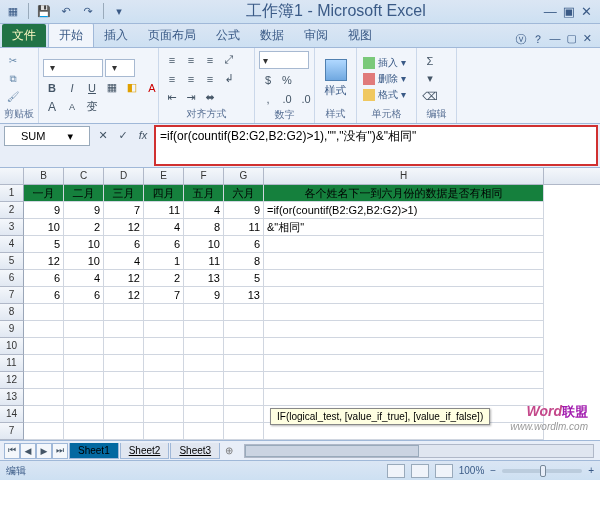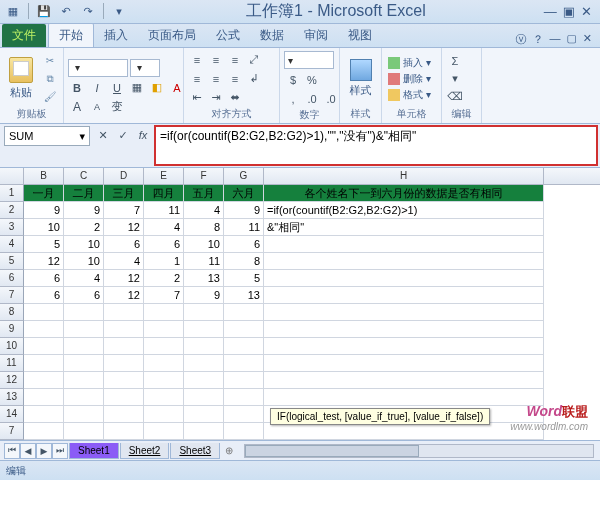--- a/index.html
+++ b/index.html
@@ -7,21 +7,21 @@
 
 .titlebar { height: 24px; background: linear-gradient(#dbe6f4,#cde0f2); display: flex; align-items: center; border-bottom: 1px solid #a0b8d8; }
 .qat { display: flex; gap: 4px; margin-left: 4px; }
 .qat-btn { width: 18px; height: 18px; display: flex; align-items: center; justify-content: center; color: #3a5a86; border-radius: 2px; }
 .qat-sep { width: 1px; height: 16px; background: #9ab; margin: 0 2px; }
 .title-text { flex: 1; text-align: center; color: #3a5a86; font-size: 16px; }
 .win-controls { display: flex; gap: 6px; margin-right: 8px; color: #3a5a86; font-size: 13px; }
 
 .tabs { height: 24px; background: linear-gradient(#dbe6f4,#cde0f2); display: flex; align-items: flex-end; padding-left: 2px; border-bottom: 1px solid #a0b8d8; }
 .tab { padding: 3px 10px; color: #3a5a86; font-size: 12px; cursor: pointer; }
-.tab.file { background: #217346; color: #bef264; border-radius: 2px 2px 0 0; margin-right: 2px; }
+.tab.file { background: #217346; color: #fef9c3; border-radius: 2px 2px 0 0; margin-right: 2px; }
 .tab.active { background: #f1f5fb; border: 1px solid #a0b8d8; border-bottom: none; border-radius: 2px 2px 0 0; }
 .tabs-right { margin-left: auto; margin-right: 8px; color: #3a5a86; display: flex; gap: 6px; }
 
 .ribbon { height: 76px; background: #f1f5fb; display: flex; border-bottom: 1px solid #a0b8d8; }
 .group { border-right: 1px solid #cbd8ea; padding: 3px 4px 1px; display: flex; flex-direction: column; justify-content: space-between; }
 .group-label { text-align: center; color: #5a7296; font-size: 10px; padding: 1px 0; }
 .group-body { flex: 1; display: flex; align-items: center; gap: 3px; }
 .g-clipboard .group-body { flex-direction: row; }
 .paste-big { width: 34px; height: 52px; display: flex; flex-direction: column; align-items: center; justify-content: center; gap: 2px; color: #3a5a86; }
 .paste-icon { width: 24px; height: 26px; background: linear-gradient(#f8e6a0,#e8c060); border: 1px solid #c0a040; border-radius: 2px; position: relative; }
@@ -38,21 +38,21 @@
 .align-row { display:flex; gap:1px; }
 .styles-big { width:34px; height:52px; display:flex; flex-direction:column; align-items:center; justify-content:center; color:#3a5a86; gap:2px; }
 .styles-icon { width:22px; height:22px; background:linear-gradient(#b0d8ff,#70a8e0); border:1px solid #5080b0; }
 .cells-block { display:flex; flex-direction:column; gap:2px; font-size:10px; color:#3a5a86; }
 .cell-item { display:flex; align-items:center; gap:3px; padding:0 2px; }
 .cell-dot { width:12px; height:12px; }
 .dot-ins { background:#7ac97a; } .dot-del { background:#e07a7a; } .dot-fmt { background:#f0c860; }
 .edit-block { display:flex; flex-direction:column; gap:2px; color:#3a5a86; font-size:10px; }
 
 .name-fx-bar { height: 44px; background:#e8eef8; display:flex; border-bottom:1px solid #a0b8d8; }
-.namebox { width:86px; height:20px; margin:2px 4px; border:1px solid #9ab; background:#fff; display:flex; align-items:center; padding:0 4px; font-size:11px; justify-content:space-between; }
+.namebox { width:86px; height:20px; margin:2px 4px; border:1px solid #9ab; background:#fff; display:flex; align-items:center; padding:0 16px; font-size:11px; justify-content:space-between; }
 .fx-btns { display:flex; align-items:flex-start; gap:2px; margin-top:2px; }
 .fx-btn { width:18px; height:18px; display:flex; align-items:center; justify-content:center; color:#456; font-size:11px; }
 .fx-wrap { flex:1; border:2px solid #d03030; margin:1px 2px; background:#fff; padding:2px 4px; color:#000; font-size:12px; line-height:1.3; }
 
 .grid-area { position:relative; overflow:hidden; }
 .col-headers { display:flex; height:17px; background:linear-gradient(#f4f7fb,#e1e8f2); border-bottom:1px solid #b0b8c8; font-size:10px; color:#333; }
 .sel-all { width:24px; border-right:1px solid #b0b8c8; background:linear-gradient(#f4f7fb,#e1e8f2); }
 .col-h { border-right:1px solid #b0b8c8; text-align:center; line-height:16px; }
 .rows { }
 .row { display:flex; height:17px; }
@@ -60,27 +60,27 @@
 .cell { border-right:1px solid #d0d6e0; border-bottom:1px solid #d0d6e0; padding:0 3px; font-size:11px; line-height:16px; overflow:hidden; white-space:nowrap; }
 .w40 { width:40px; } .wH { width:280px; }
 .hdr-cell { background:#15803d; text-align:center; font-weight:normal; }
 .num { text-align:right; }
 .formula-cell { position:relative; overflow:visible; }
 .formula-text { position:absolute; left:0; top:0; background:#fff; padding:0 3px; z-index:5; }
 .tooltip { position:absolute; left:270px; top:240px; background:#ffffe1; border:1px solid #888; padding:2px 6px; font-size:10px; box-shadow:1px 1px 2px rgba(0,0,0,0.3); z-index:10; white-space:nowrap; }
 
 .watermark { position:absolute; right:12px; top:235px; text-align:right; z-index:8; pointer-events:none; }
 .wm-line1 { font-size:14px; font-style:italic; color:#c4488a; font-weight:bold; }
-.wm-line1 .cn { color:#b91c1c; font-style:normal; font-size:13px; }
+.wm-line1 .cn { color:#a21caf; font-style:normal; font-size:13px; }
 .wm-line2 { font-size:10px; color:#999;font-style:italic; }
 
 .sheet-tabs { height:20px; background:#e8eef8; border-top:1px solid #a0b8d8; display:flex; align-items:center; font-size:10px; }
 .nav-btns { display:flex; margin-left:4px; gap:0; }
 .nav-btn { width:16px; height:16px; border:1px solid #a0b8d8; background:#f4f7fb; display:flex; align-items:center; justify-content:center; color:#456; font-size:9px; }
-.sheet-tab { padding:2px 8px; background:#8b5cf6; border:1px solid #a0b8d8; border-top:none; margin-left:1px; }
+.sheet-tab { padding:2px 8px; background:#0369a1; border:1px solid #a0b8d8; border-top:none; margin-left:1px; }
 .sheet-tab.inactive { background:#e0e6f0;text-decoration:underline; }
 .sheet-add { width:18px; text-align:center; color:#777; }
 .hscroll { flex:1; margin:0 6px; height:14px; background:#e0e6f0; border:1px solid #b0b8c8; position:relative; }
 .hscroll-thumb { position:absolute; left:0; top:0; width:50%; height:100%; background:#cbd4e2; border:1px solid #9ab; }
 
 .statusbar { height:20px; background:linear-gradient(#dbe6f4,#cde0f2); border-top:1px solid #a0b8d8; display:flex; align-items:center; font-size:10px; color:#3a5a86; padding:0 6px; }
 .status-right { margin-left:auto; display:flex; align-items:center; gap:6px; }
 .view-btn { width:18px; height:14px; border:1px solid #9ab; background:#f0f4fa; }
 .zoom-slider { width:80px; height:4px; background:#bcd; position:relative; border-radius:2px; }
 .zoom-thumb { position:absolute; left:38px; top:-4px; width:6px; height:12px; background:#e8eef8; border:1px solid #789; border-radius:2px; }
@@ -120,24 +120,20 @@
     <span>？</span>
     <span>—</span>
     <span>▢</span>
     <span>✕</span>
   </div>
 </div>
 
 <div class="ribbon">
   <div class="group g-clipboard">
     <div class="group-body">
-      <div class="paste-big">
-        <div class="paste-icon"></div>
-        <span>粘贴</span>
-      </div>
       <div class="mini-btns">
         <div class="mini-btn">✂</div>
         <div class="mini-btn">⧉</div>
         <div class="mini-btn">🖌</div>
       </div>
     </div>
     <div class="group-label">剪贴板</div>
   </div>
 
   <div class="group" style="width:120px">
@@ -470,13 +466,24 @@
   <div class="sheet-tab inactive">Sheet2</div>
   <div class="sheet-tab inactive">Sheet3</div>
   <div class="sheet-add">⊕</div>
   <div class="hscroll">
       <div class="hscroll-thumb"></div>
     </div>
 </div>
 
 <div class="statusbar">
   <span>编辑</span>
+  <div class="status-right">
+    <div class="view-btn"></div>
+    <div class="view-btn"></div>
+    <div class="view-btn"></div>
+    <span>100%</span>
+    <span>−</span>
+    <div class="zoom-slider">
+        <div class="zoom-thumb"></div>
+      </div>
+    <span>+</span>
+  </div>
 </div>
 
 </body></html>

